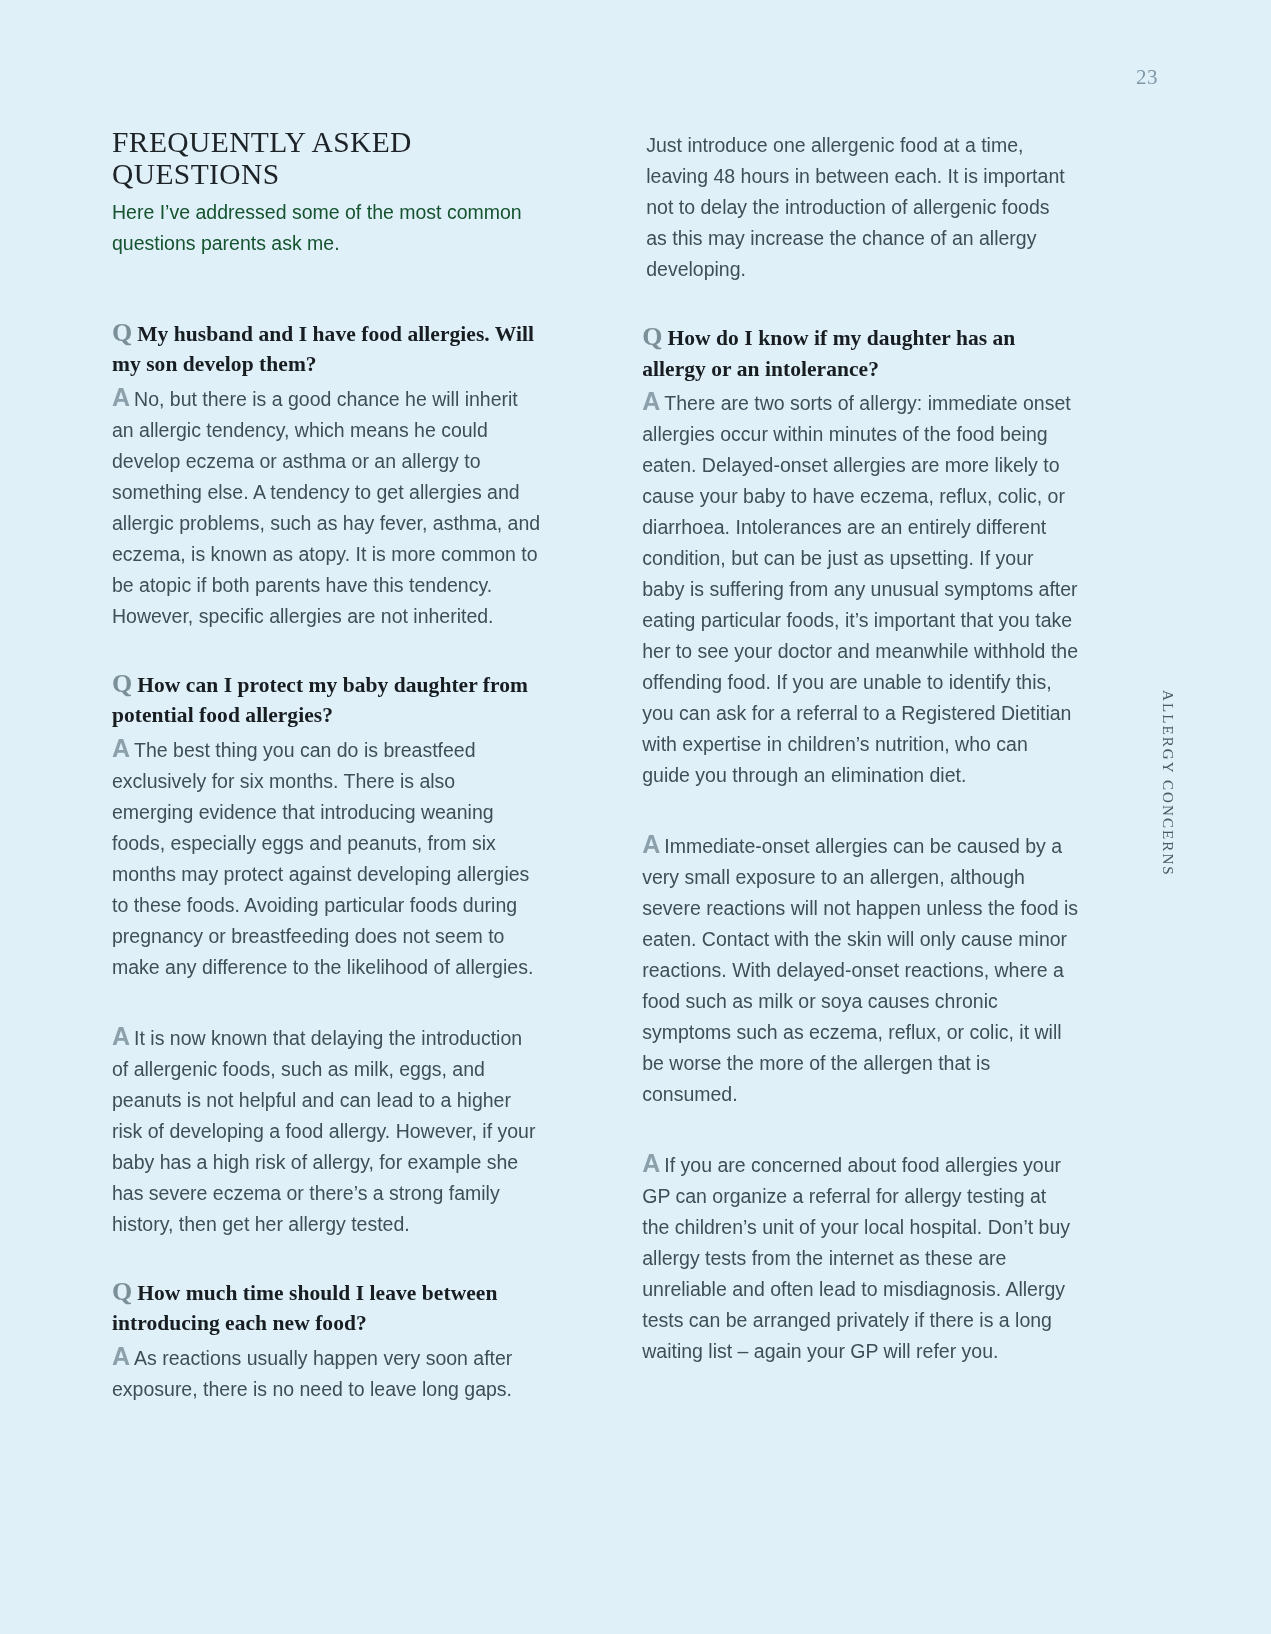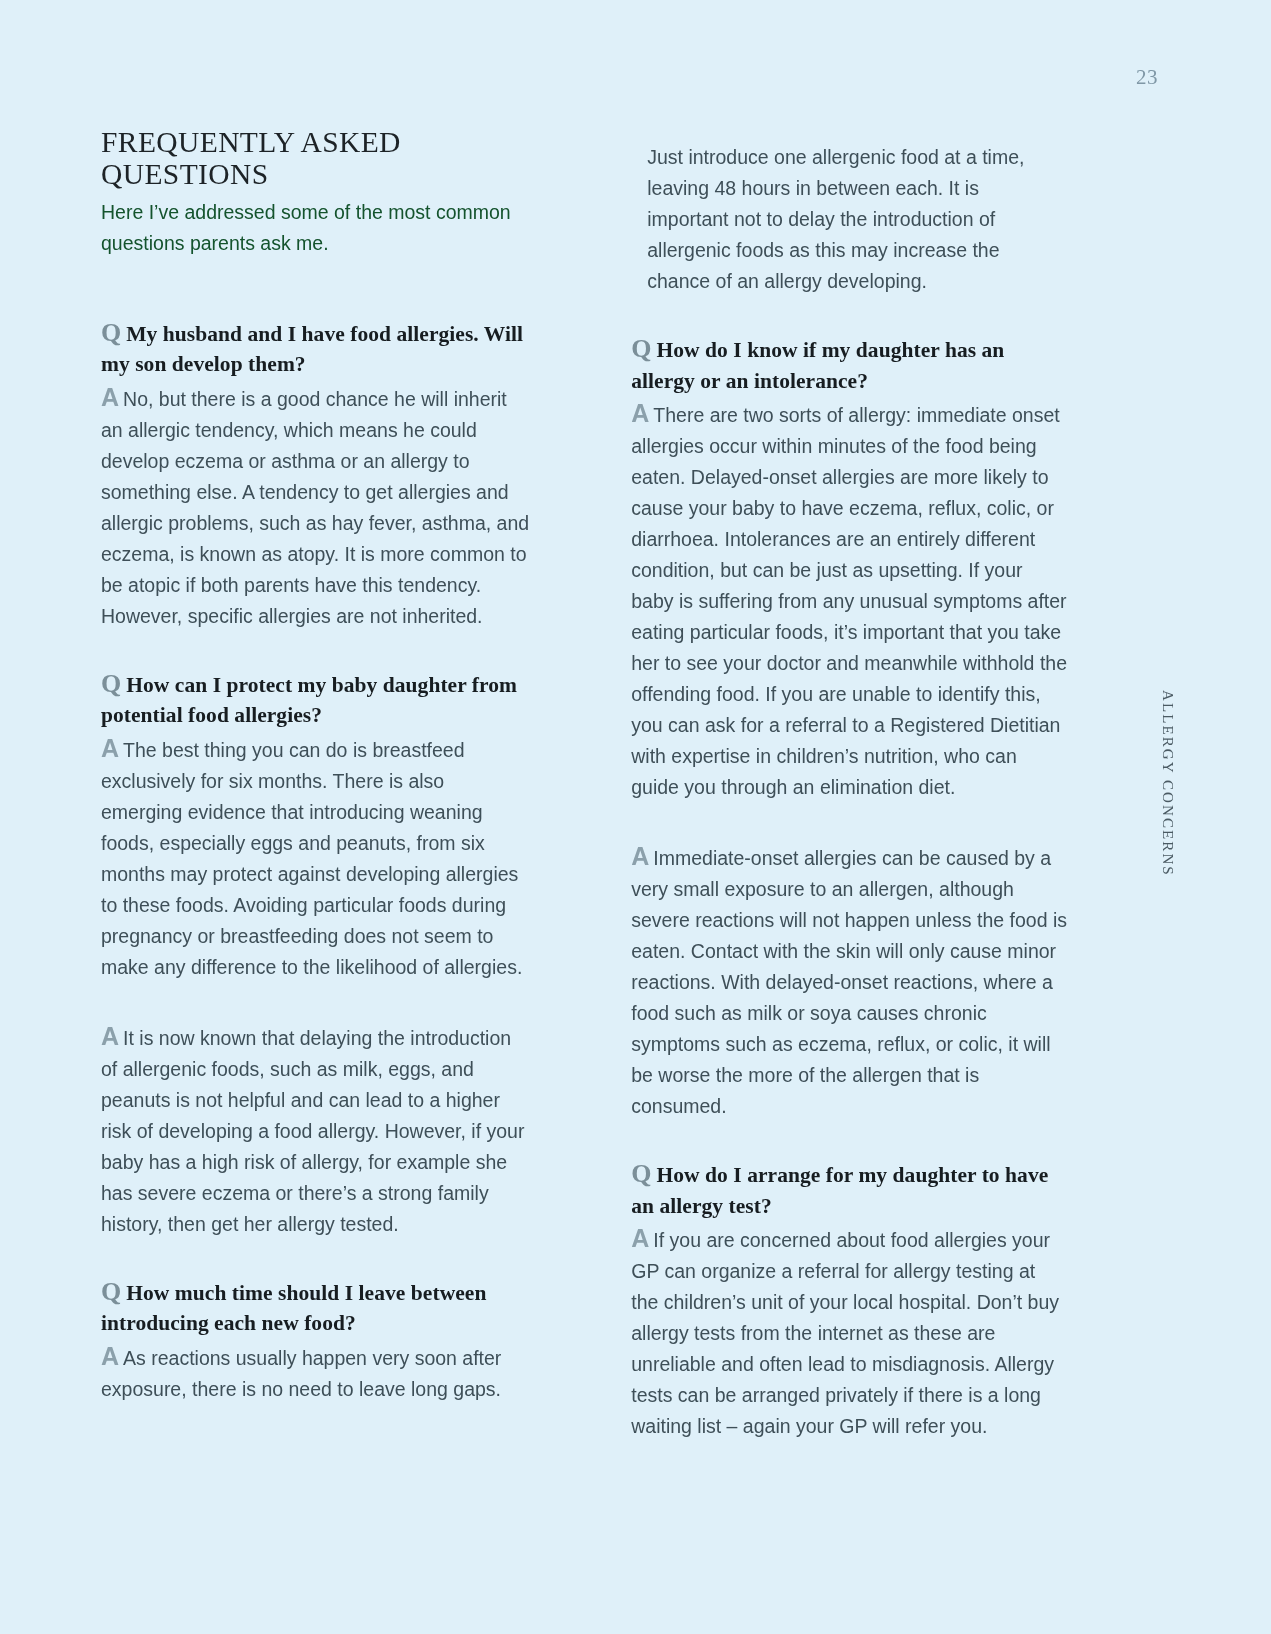--- a/index.html
+++ b/index.html
@@ -43,21 +43,21 @@
     letter-spacing: 2.1px;
     color: #4a5a63;
     writing-mode: vertical-rl;
     text-orientation: mixed;
     white-space: nowrap;
   }
 
   
   .columns {
     position: absolute;
-    left: 101px;
+    left: 112px;
     top: 126px;
     width: 966px;
     display: flex;
     gap: 101px;
   }
   .col {
     width: 459px;
   }
   .col-right { width: 466px; }
 
@@ -114,21 +114,21 @@
 
   .answer {
     margin: 0;
     font-size: 19.5px;
     line-height: 31px;
     color: #3e4f58;
     font-weight: 300;
   }
 
   .answer-cont {
-    margin: 16px;
+    margin: 4px;
     font-size: 19.5px;
     line-height: 31px;
     color: #3e4f58;
     font-weight: 300;
   }
 </style>
 </head>
 <body>
 
 <div class="page">
@@ -173,20 +173,19 @@
       <div class="qa">
         <p class="question"><span class="marker marker-q">Q</span><span>How do I know if my daughter has an allergy or an intolerance?</span></p>
         <p class="answer"><span class="marker-a">A</span><span>There are two sorts of allergy: immediate onset allergies occur within minutes of the food being eaten. Delayed-onset allergies are more likely to cause your baby to have eczema, reflux, colic, or diarrhoea. Intolerances are an entirely different condition, but can be just as upsetting. If your baby is suffering from any unusual symptoms after eating particular foods, it’s important that you take her to see your doctor and meanwhile withhold the offending food. If you are unable to identify this, you can ask for a referral to a Registered Dietitian with expertise in children’s nutrition, who can guide you through an elimination diet.</span></p>
       </div>
 
       <div class="qa">
         <p class="answer"><span class="marker-a">A</span><span>Immediate-onset allergies can be caused by a very small exposure to an allergen, although severe reactions will not happen unless the food is eaten. Contact with the skin will only cause minor reactions. With delayed-onset reactions, where a food such as milk or soya causes chronic symptoms such as eczema, reflux, or colic, it will be worse the more of the allergen that is consumed.</span></p>
       </div>
 
       <div class="qa">
-        <p class="question"><span class="marker marker-q">Q</span><span>How do I arrange for my daughter to have an allergy test?</span></p>
         <p class="answer"><span class="marker-a">A</span><span>If you are concerned about food allergies your GP can organize a referral for allergy testing at the children’s unit of your local hospital. Don’t buy allergy tests from the internet as these are unreliable and often lead to misdiagnosis. Allergy tests can be arranged privately if there is a long waiting list – again your GP will refer you.</span></p>
       </div>
 
     </div>
 
   </div>
 </div>
 
 </body></html>

